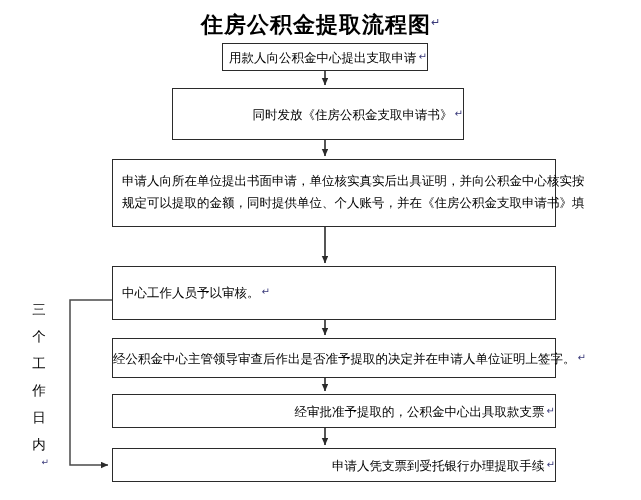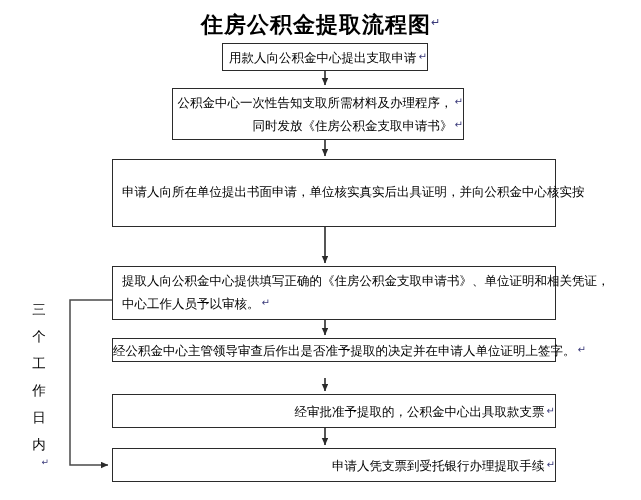--- a/index.html
+++ b/index.html
@@ -65,21 +65,21 @@
     font-size: 10px;
     color: #3a3a7a;
     vertical-align: 2px;
     padding-left: 2px;
   }
   
   #node1 { left: 222px; top: 43px;  width: 206px; height: 28px; }
   #node2 { left: 172px; top: 88px;  width: 292px; height: 52px; }
   #node3 { left: 112px; top: 159px; width: 444px; height: 68px; }
   #node4 { left: 112px; top: 266px; width: 444px; height: 54px; }
-  #node5 { left: 112px; top: 338px; width: 444px; height: 24px; }
+  #node5 { left: 112px; top: 338px; width: 444px; height: 40px; }
   #node6 { left: 112px; top: 394px; width: 444px; height: 34px; font-family: Liberation Serif, serif; }
   #node7 { left: 112px; top: 448px; width: 444px; height: 34px; }
   
   .side-label {
     position: absolute;
     left: 28px;
     top: 296px;
     width: 22px;
     font-size: 13.5px;
     line-height: 27px;
@@ -130,30 +130,29 @@
   <span>日</span>
   <span>内</span>
   <span class="pm2">↵</span>
 </div>
 
 <div class="node center" id="node1">
   <span class="ln"><span>用款人向公积金中心提出支取申请</span><span class="pm">↵</span></span>
 </div>
 
 <div class="node center" id="node2">
-  <span class="ln"><span>公积金中心一次性告知支取所需材料及办理程序，</span><span class="pm">↵</span></span>
   <span class="ln"><span>同时发放《住房公积金支取申请书》</span><span class="pm">↵</span></span>
 </div>
 
 <div class="node just" id="node3">
   <span class="ln">申请人向所在单位提出书面申请，单位核实真实后出具证明，并向公积金中心核实按</span>
+  <span class="ln">规定可以提取的金额，同时提供单位、个人账号，并在《住房公积金支取申请书》填</span>
 </div>
 
 <div class="node just" id="node4">
-  <span class="ln">提取人向公积金中心提供填写正确的《住房公积金支取申请书》、单位证明和相关凭证，</span>
   <span class="ln"><span>中心工作人员予以审核。</span><span class="pm">↵</span></span>
 </div>
 
 <div class="node center" id="node5">
   <span class="ln"><span>经公积金中心主管领导审查后作出是否准予提取的决定并在申请人单位证明上签字。</span><span class="pm">↵</span></span>
 </div>
 
 <div class="node center" id="node6">
   <span class="ln"><span>经审批准予提取的，公积金中心出具取款支票</span><span class="pm">↵</span></span>
 </div>

